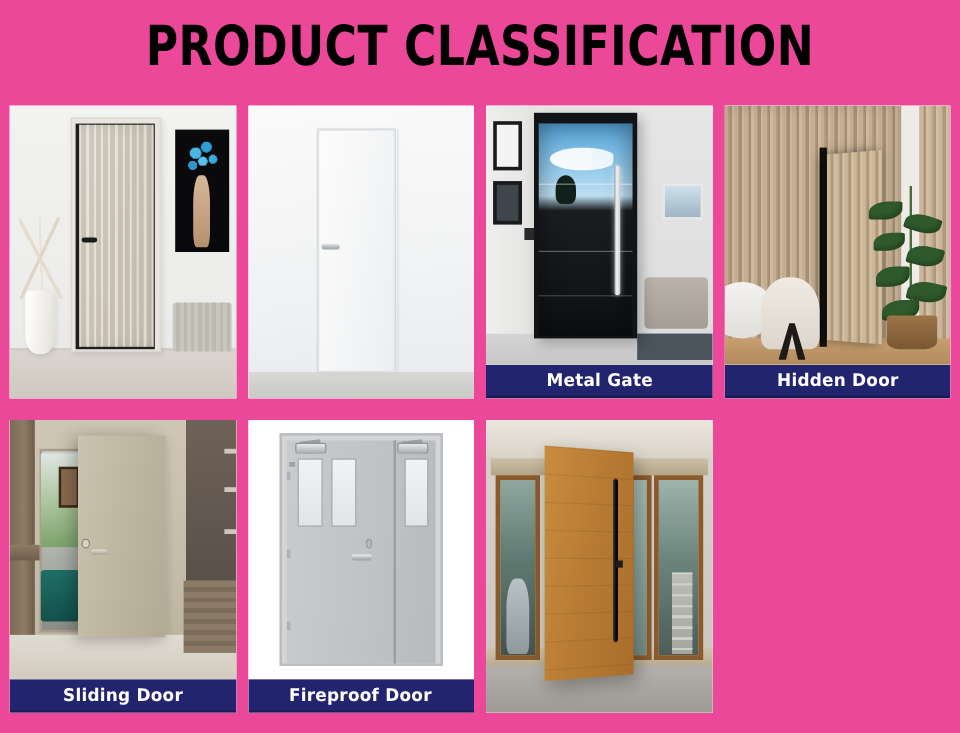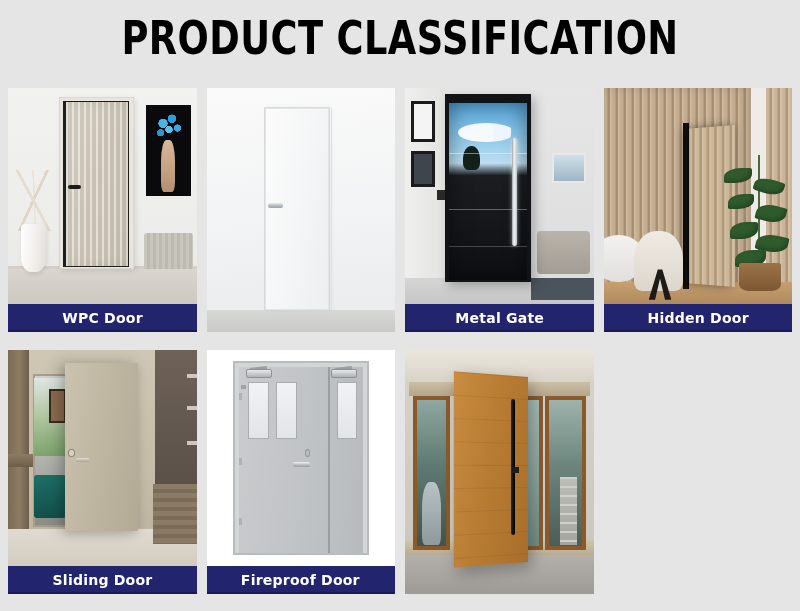--- a/index.html
+++ b/index.html
@@ -5,21 +5,21 @@
   * { box-sizing: border-box; margin: 0; padding: 0; }
   html, body {
     width: 800px; height: 611px;
     background: #ffffff;
     font-family: "Liberation Sans", sans-serif;
     overflow: hidden;
   }
   #page {
     position: relative;
     width: 800px; height: 611px;
-    background: #e5e5e5;
+    background: #ec4899;
   }
 
   
   .page-title {
     position: absolute;
     left: 0; top: 12px;
     width: 800px;
     text-align: center;
     font-family: "DejaVu Sans", sans-serif;
     font-weight: 700;
@@ -361,23 +361,20 @@
           <div class="abs wpc-art-body"></div>
         </div>
         <div class="abs wpc-bench"></div>
         <div class="abs wpc-frame"></div>
         <div class="abs wpc-jamb"></div>
         <div class="abs wpc-door"></div>
         <div class="abs wpc-handle"></div>
         <div class="abs wpc-branch"></div>
         <div class="abs wpc-vase"></div>
       </div>
-      <div class="label-bar">
-        <span>WPC Door</span>
-      </div>
     </div>
 
     <div class="card">
       <div class="photo">
         <div class="fill int-wall"></div>
         <div class="abs int-floor"></div>
         <div class="abs int-door"></div>
         <div class="abs int-seam"></div>
         <div class="abs int-handle"></div>
       </div>

